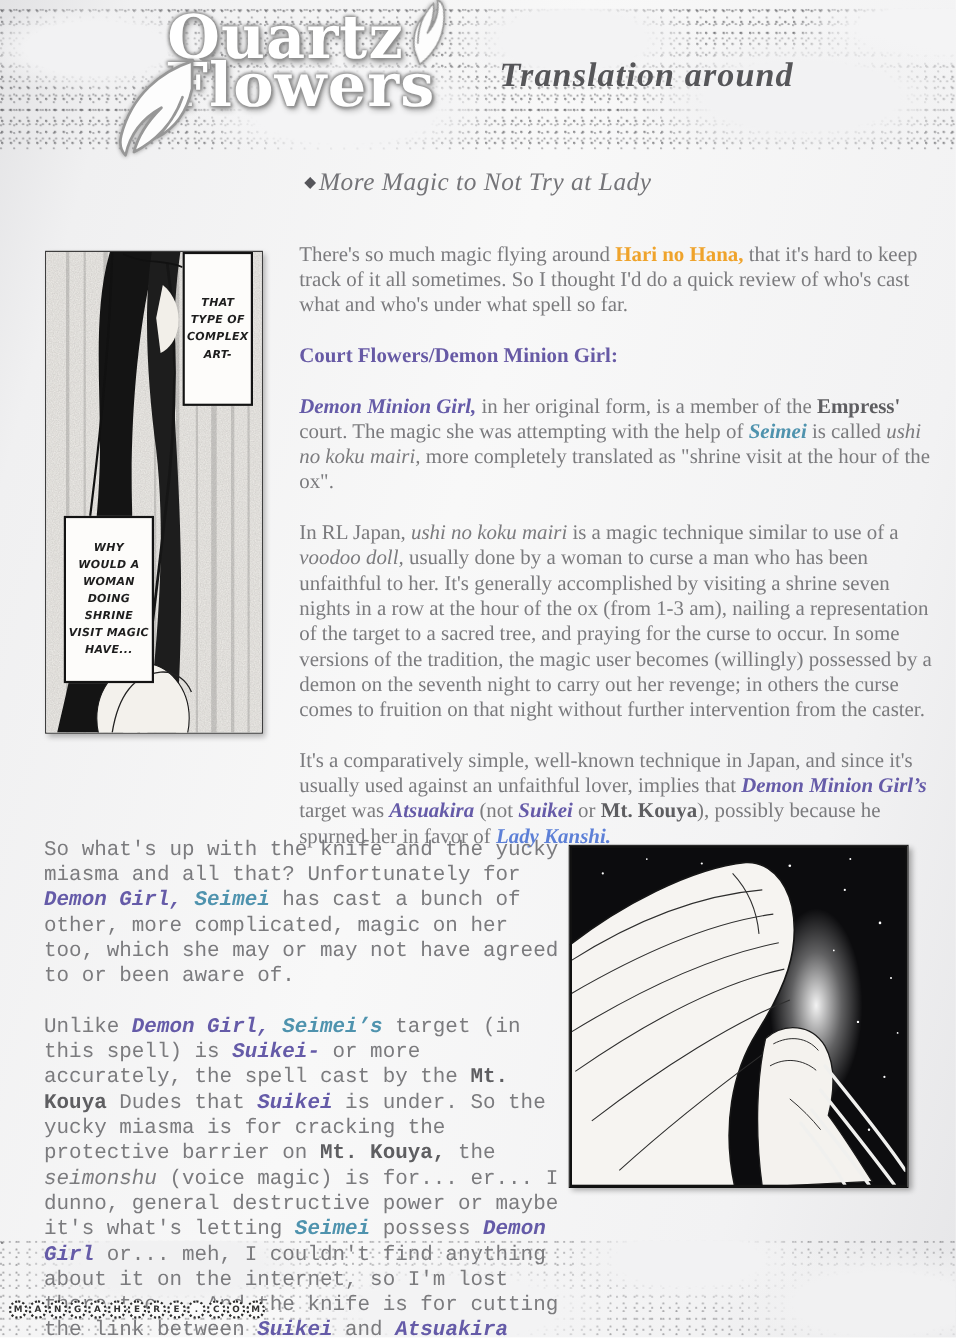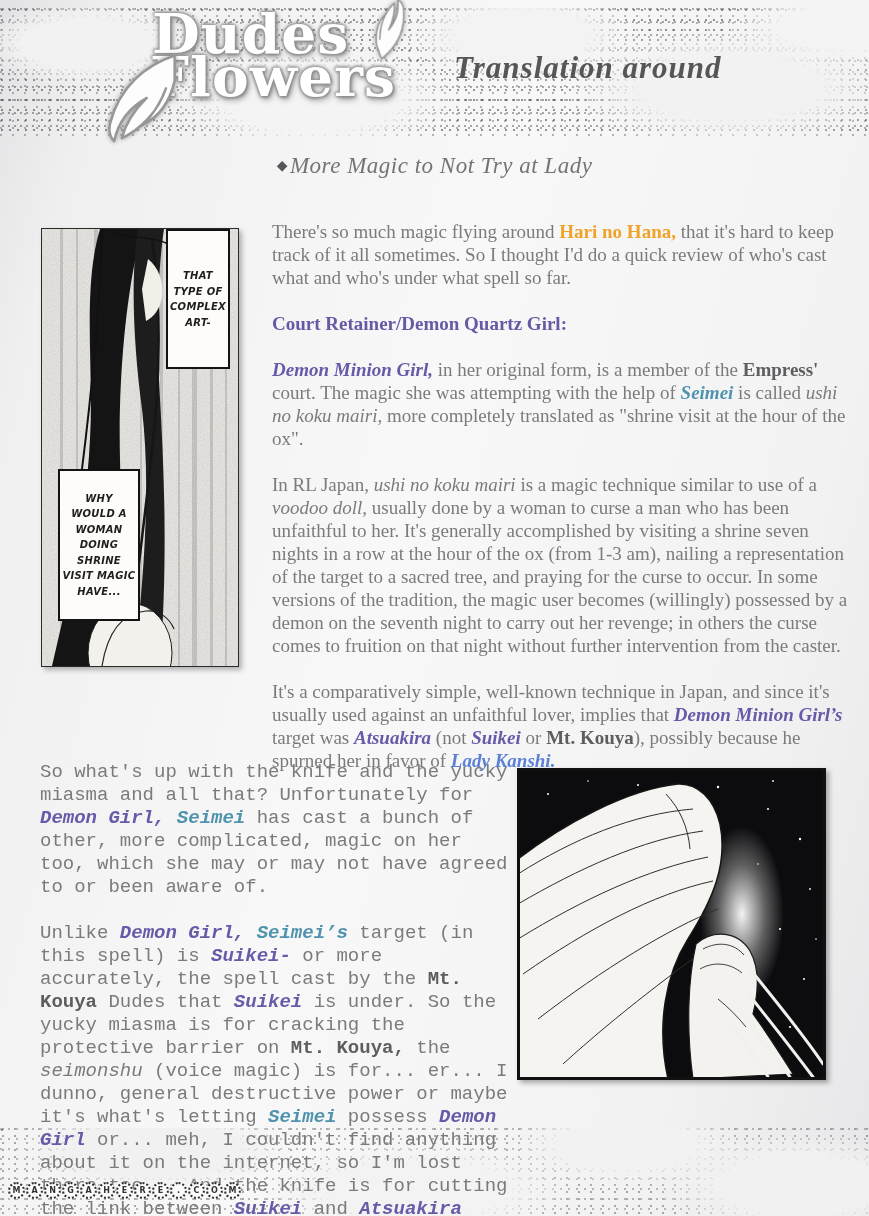--- a/index.html
+++ b/index.html
@@ -99,21 +99,21 @@
   <div class="stipple top"></div>
   <div class="stipple bottom"></div>
 
   <div class="logo">
     <svg class="flourish main" viewBox="0 0 80 100">
       <path d="M75,8 C45,18 18,40 8,78 C6,86 8,93 12,97 C16,78 28,62 46,52 C34,64 24,78 20,94 C40,84 58,66 66,42 C60,58 52,70 42,80 C58,72 70,56 75,34 Z" fill="#fdfdfd" stroke="#979797" stroke-width="2.5" stroke-linejoin="round"></path>
     </svg>
     <svg class="flourish tail" viewBox="0 0 80 100">
       <path d="M75,8 C45,18 18,40 8,78 C6,86 8,93 12,97 C16,78 28,62 46,52 C34,64 24,78 20,94 C40,84 58,66 66,42 C60,58 52,70 42,80 C58,72 70,56 75,34 Z" fill="#fdfdfd" stroke="#979797" stroke-width="2.5" stroke-linejoin="round"></path>
     </svg>
-    <div class="logo-line l1">Dudes</div>
+    <div class="logo-line l1">Quartz</div>
     <div class="logo-line l2">Flowers</div>
   </div>
   <div class="page-title">Translation around</div>
 
   <div class="section-heading">
     <span class="bullet">◆</span><span>More Magic to Not Try at Lady</span>
   </div>
 
   <div class="panel panel1">
     <svg viewBox="0 0 196 437" preserveAspectRatio="none">
@@ -144,21 +144,21 @@
       <path d="M106,30 C116,38 122,52 120,68 C118,80 112,88 104,92 L100,60 Z" fill="#f2efe9"></path>
       <ellipse cx="88" cy="424" rx="42" ry="50" fill="#f3f1ec" stroke="#1b1b1b" stroke-width="1"></ellipse>
       <path d="M60,437 C66,400 82,384 104,382 C118,381 128,390 132,400" fill="none" stroke="#222" stroke-width="1.2"></path>
     </svg>
     <div class="bubble b1">That type of complex art-</div>
     <div class="bubble b2">Why would a woman doing shrine visit magic have...</div>
   </div>
 
   <div class="textcol col-right">
       <p class="para"><span class="seg-plain">There's so much magic flying around </span><span class="seg-orange">Hari no Hana,</span><span class="seg-plain"> that it's hard to keep track of it all sometimes. So I thought I'd do a quick review of who's cast what and who's under what spell so far.</span></p>
-      <p class="para"><span class="seg-purple-heading">Court Retainer/Demon Quartz Girl:</span></p>
+      <p class="para"><span class="seg-purple-heading">Court Flowers/Demon Minion Girl:</span></p>
       <p class="para"><span class="seg-purple">Demon Minion Girl,</span><span class="seg-plain"> in her original form, is a member of the </span><span class="seg-bold">Empress'</span><span class="seg-plain"> court. The magic she was attempting with the help of </span><span class="seg-teal">Seimei</span><span class="seg-plain"> is called </span><span class="seg-italic">ushi no koku mairi,</span><span class="seg-plain"> more completely translated as "shrine visit at the hour of the ox".</span></p>
       <p class="para"><span class="seg-plain">In RL Japan, </span><span class="seg-italic">ushi no koku mairi</span><span class="seg-plain"> is a magic technique similar to use of a </span><span class="seg-italic">voodoo doll,</span><span class="seg-plain"> usually done by a woman to curse a man who has been unfaithful to her. It's generally accomplished by visiting a shrine seven nights in a row at the hour of the ox (from 1-3 am), nailing a representation of the target to a sacred tree, and praying for the curse to occur. In some versions of the tradition, the magic user becomes (willingly) possessed by a demon on the seventh night to carry out her revenge; in others the curse comes to fruition on that night without further intervention from the caster.</span></p>
       <p class="para"><span class="seg-plain">It's a comparatively simple, well-known technique in Japan, and since it's usually used against an unfaithful lover, implies that </span><span class="seg-purple">Demon Minion Girl’s</span><span class="seg-plain"> target was </span><span class="seg-purple">Atsuakira</span><span class="seg-plain"> (not </span><span class="seg-purple">Suikei</span><span class="seg-plain"> or </span><span class="seg-bold">Mt. Kouya</span><span class="seg-plain">), possibly because he spurned her in favor of </span><span class="seg-blue">Lady Kanshi.</span></p>
     </div>
 
   <div class="textcol col-bottom-left">
       <p class="para"><span class="seg-plain">So what's up with the knife and the yucky miasma and all that?  Unfortunately for </span><span class="seg-purple">Demon Girl,</span><span class="seg-plain"> </span><span class="seg-teal">Seimei</span><span class="seg-plain"> has cast a bunch of other, more complicated, magic on her too, which she may or may not have agreed to or been aware of.</span></p>
       <p class="para"><span class="seg-plain">Unlike </span><span class="seg-purple">Demon Girl,</span><span class="seg-plain"> </span><span class="seg-teal">Seimei’s</span><span class="seg-plain"> target (in this spell) is </span><span class="seg-purple">Suikei-</span><span class="seg-plain"> or more accurately, the spell cast by the </span><span class="seg-bold">Mt. Kouya</span><span class="seg-plain"> Dudes that </span><span class="seg-purple">Suikei</span><span class="seg-plain"> is under. So the yucky miasma is for cracking the protective barrier on </span><span class="seg-bold">Mt. Kouya,</span><span class="seg-plain"> the </span><span class="seg-italic">seimonshu</span><span class="seg-plain"> (voice magic) is for... er... I dunno, general destructive power or maybe it's what's letting </span><span class="seg-teal">Seimei</span><span class="seg-plain"> possess </span><span class="seg-purple">Demon Girl</span><span class="seg-plain"> or... meh, I couldn't find anything about it on the internet, so I'm lost there too... And the knife is for cutting the link between </span><span class="seg-purple">Suikei</span><span class="seg-plain"> and </span><span class="seg-purple">Atsuakira</span><span class="seg-plain"> and/or between </span><span class="seg-purple">Suikei’s</span><span class="seg-plain"> body and his spirit.</span></p>
     </div>
 

